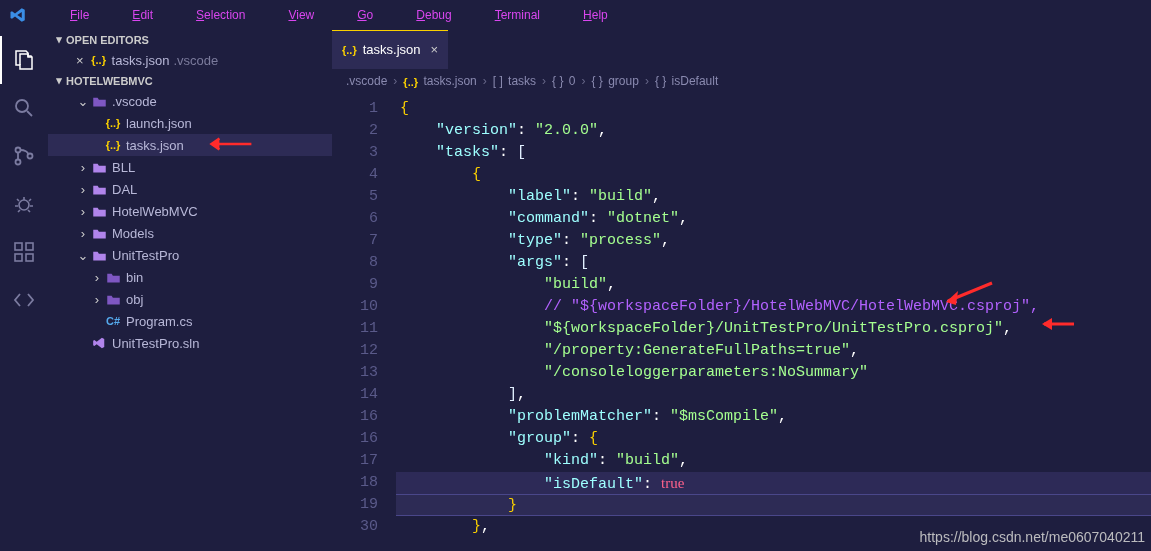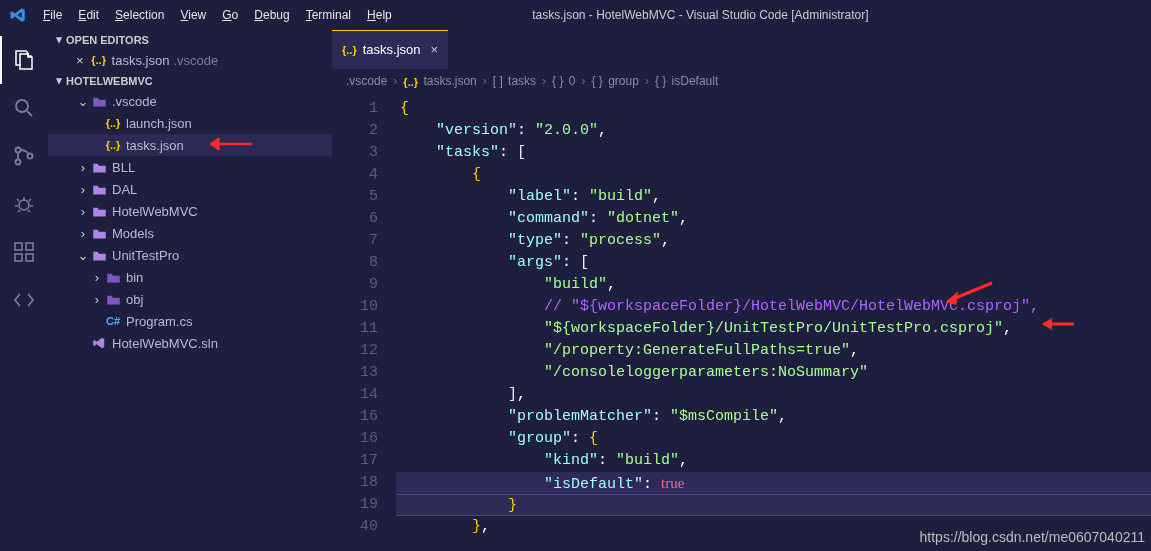--- a/index.html
+++ b/index.html
@@ -2,21 +2,21 @@
 <html><head>
 <meta charset="utf-8">
 <style>
   * { margin: 0; padding: 0; box-sizing: border-box; }
   body { font-family: "Segoe UI", Arial, sans-serif; background: #1e1e3f; color: #cccccc; overflow: hidden; width: 1151px; height: 551px; position: relative; }
   .titlebar { height: 30px; background: #1e1e3f; display: flex; align-items: center; justify-content: space-between; font-size: 12px; }
   .titlebar-left { display: flex; align-items: center; }
   .logo { width: 35px; display: flex; justify-content: center; align-items: center; }
   .logo svg { width: 18px; height: 18px; }
   .menu { display: flex; }
-  .menu-item { padding: 6px 8px; color: #e5e5e5; cursor: pointer; }
+  .menu-item { padding: 6px 8px; color: #d946ef; cursor: pointer; margin-left: 27px; }
   .menu-item .underline { text-decoration: underline; }
   .titlebar-center { color: #cccccc; font-size: 12px; }
   .titlebar-right { width: 150px; }
   .body-area { display: flex; height: calc(100% - 30px); }
   .activitybar { width: 48px; background: #1e1e3f; display: flex; flex-direction: column; align-items: center; padding-top: 6px; }
   .activity-icon { width: 48px; height: 48px; display: flex; align-items: center; justify-content: center; cursor: pointer; color: #7b7ba0; position: relative; }
   .activity-icon.active { color: #ffffff; }
   .activity-icon.active::before { content: ""; position: absolute; left: 0; top: 0; bottom: 0; width: 2px; background: #ffffff; }
   .activity-icon svg { width: 24px; height: 24px; }
   .sidebar { width: 284px; background: #1e1e3f; display: flex; flex-direction: column; font-size: 13px; }
@@ -79,21 +79,20 @@
         <div class="menu-item"><span class="underline">F</span>ile</div>
         <div class="menu-item"><span class="underline">E</span>dit</div>
         <div class="menu-item"><span class="underline">S</span>election</div>
         <div class="menu-item"><span class="underline">V</span>iew</div>
         <div class="menu-item"><span class="underline">G</span>o</div>
         <div class="menu-item"><span class="underline">D</span>ebug</div>
         <div class="menu-item"><span class="underline">T</span>erminal</div>
         <div class="menu-item"><span class="underline">H</span>elp</div>
       </div>
   </div>
-  <div class="titlebar-center">tasks.json - HotelWebMVC - Visual Studio Code [Administrator]</div>
   <div class="titlebar-right"></div>
 </div>
 
 <div class="body-area">
   <div class="activitybar">
     <div class="activity-icon active">
       <svg viewBox="0 0 24 24" fill="none" stroke="currentColor" stroke-width="1.5">
           <path d="M4 3h10l2 2v3h3l1 1v12H8v-4H4z"></path>
           <path d="M8 17V6h8v3h4"></path>
         </svg>
@@ -240,21 +239,21 @@
           <span class="icon csharp-badge">C#</span>
           <span class="label">Program.cs</span>
         </div>
         <div class="tree-row indent1">
           <span class="chev"></span>
           <span class="icon vs-badge">
             <svg width="14" height="14" viewBox="0 0 24 24">
               <path d="M17 3 21 5 21 19 17 21 8 14 4 17 2 16 2 8 4 7 8 10Z" fill="#b084eb"></path>
             </svg>
           </span>
-          <span class="label">HotelWebMVC.sln</span>
+          <span class="label">UnitTestPro.sln</span>
         </div>
       </div>
   </div>
 
   <div class="editor-area">
     <div class="tabs">
       <div class="tab active">
         <span class="icon json-badge">{..}</span>
         <span>tasks.json</span>
         <span class="close">×</span>
@@ -287,21 +286,21 @@
           <div>10</div>
           <div>11</div>
           <div>12</div>
           <div>13</div>
           <div>14</div>
           <div>16</div>
           <div>16</div>
           <div>17</div>
           <div>18</div>
           <div>19</div>
-          <div>40</div>
+          <div>30</div>
         </div>
       <div class="code" id="code"><div class="code-line"><span class="tok-brace">{</span></div><div class="code-line">    <span class="tok-key">"version"</span><span class="tok-punct">: </span><span class="tok-str">"2.0.0"</span><span class="tok-punct">,</span></div><div class="code-line">    <span class="tok-key">"tasks"</span><span class="tok-punct">: </span><span class="tok-bracket">[</span></div><div class="code-line">        <span class="tok-brace tok-inner">{</span></div><div class="code-line">            <span class="tok-key">"label"</span><span class="tok-punct">: </span><span class="tok-str">"build"</span><span class="tok-punct">,</span></div><div class="code-line">            <span class="tok-key">"command"</span><span class="tok-punct">: </span><span class="tok-str">"dotnet"</span><span class="tok-punct">,</span></div><div class="code-line">            <span class="tok-key">"type"</span><span class="tok-punct">: </span><span class="tok-str">"process"</span><span class="tok-punct">,</span></div><div class="code-line">            <span class="tok-key">"args"</span><span class="tok-punct">: </span><span class="tok-bracket">[</span></div><div class="code-line">                <span class="tok-str">"build"</span><span class="tok-punct">,</span></div><div class="code-line">                <span class="tok-com">// "${workspaceFolder}/HotelWebMVC/HotelWebMVC.csproj",</span></div><div class="code-line">                <span class="tok-str">"${workspaceFolder}/UnitTestPro/UnitTestPro.csproj"</span><span class="tok-punct">,</span></div><div class="code-line">                <span class="tok-str">"/property:GenerateFullPaths=true"</span><span class="tok-punct">,</span></div><div class="code-line">                <span class="tok-str">"/consoleloggerparameters:NoSummary"</span></div><div class="code-line">            <span class="tok-bracket">]</span><span class="tok-punct">,</span></div><div class="code-line">            <span class="tok-key">"problemMatcher"</span><span class="tok-punct">: </span><span class="tok-str">"$msCompile"</span><span class="tok-punct">,</span></div><div class="code-line">            <span class="tok-key">"group"</span><span class="tok-punct">: </span><span class="tok-brace tok-inner">{</span></div><div class="code-line">                <span class="tok-key">"kind"</span><span class="tok-punct">: </span><span class="tok-str">"build"</span><span class="tok-punct">,</span></div><div class="code-line highlight">                <span class="tok-key">"isDefault"</span><span class="tok-punct">: </span><span class="tok-bool">true</span></div><div class="code-line selected">            <span class="tok-brace tok-inner">}</span></div><div class="code-line">        <span class="tok-brace tok-inner">}</span><span class="tok-punct">,</span></div><div class="overlay-arrow" style="left: 540px; top: 185px;"><svg width="60" height="28" viewBox="0 0 60 28">
               <path d="M56 4 L12 22" stroke="#ff2b2b" stroke-width="3" fill="none"></path>
               <path d="M10 23 L22 12 L20 26 Z" fill="#ff2b2b"></path>
             </svg></div><div class="overlay-arrow" style="left: 640px; top: 222px;"><svg width="40" height="16" viewBox="0 0 40 16">
               <path d="M38 8 L8 8" stroke="#ff2b2b" stroke-width="3" fill="none"></path>
               <path d="M6 8 L16 2 L16 14 Z" fill="#ff2b2b"></path>
             </svg></div></div>
     </div>
     <div class="watermark">https://blog.csdn.net/me0607040211</div>

